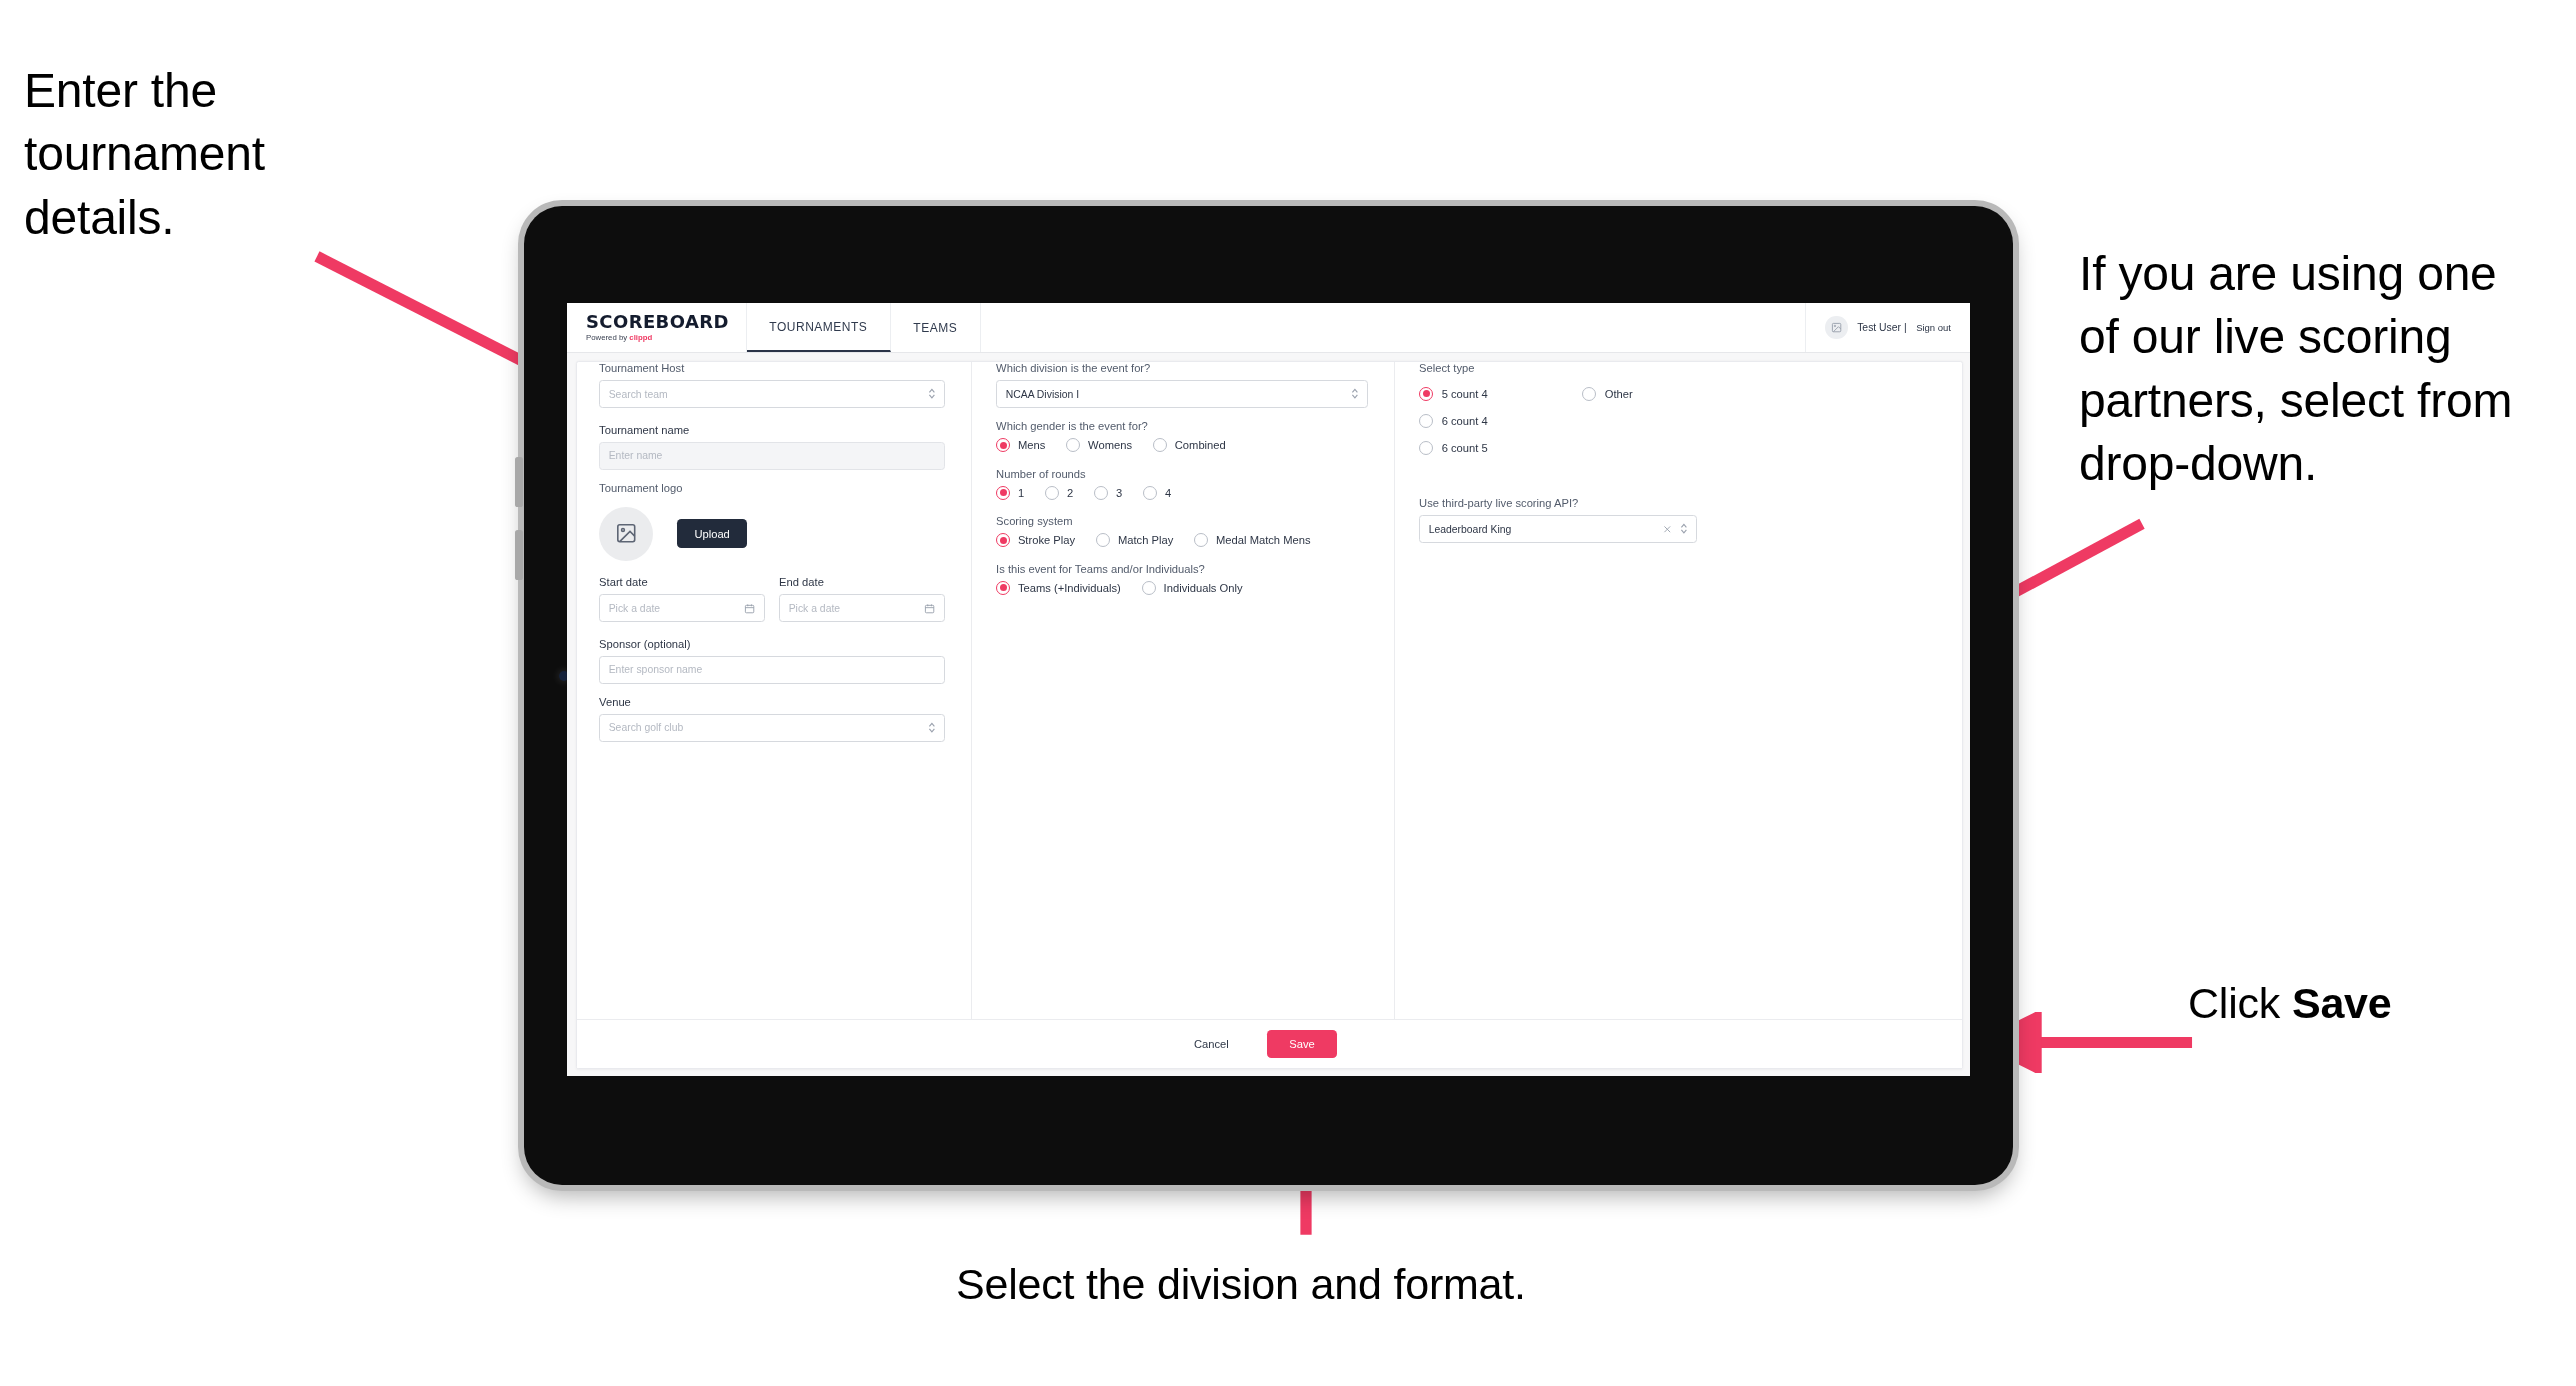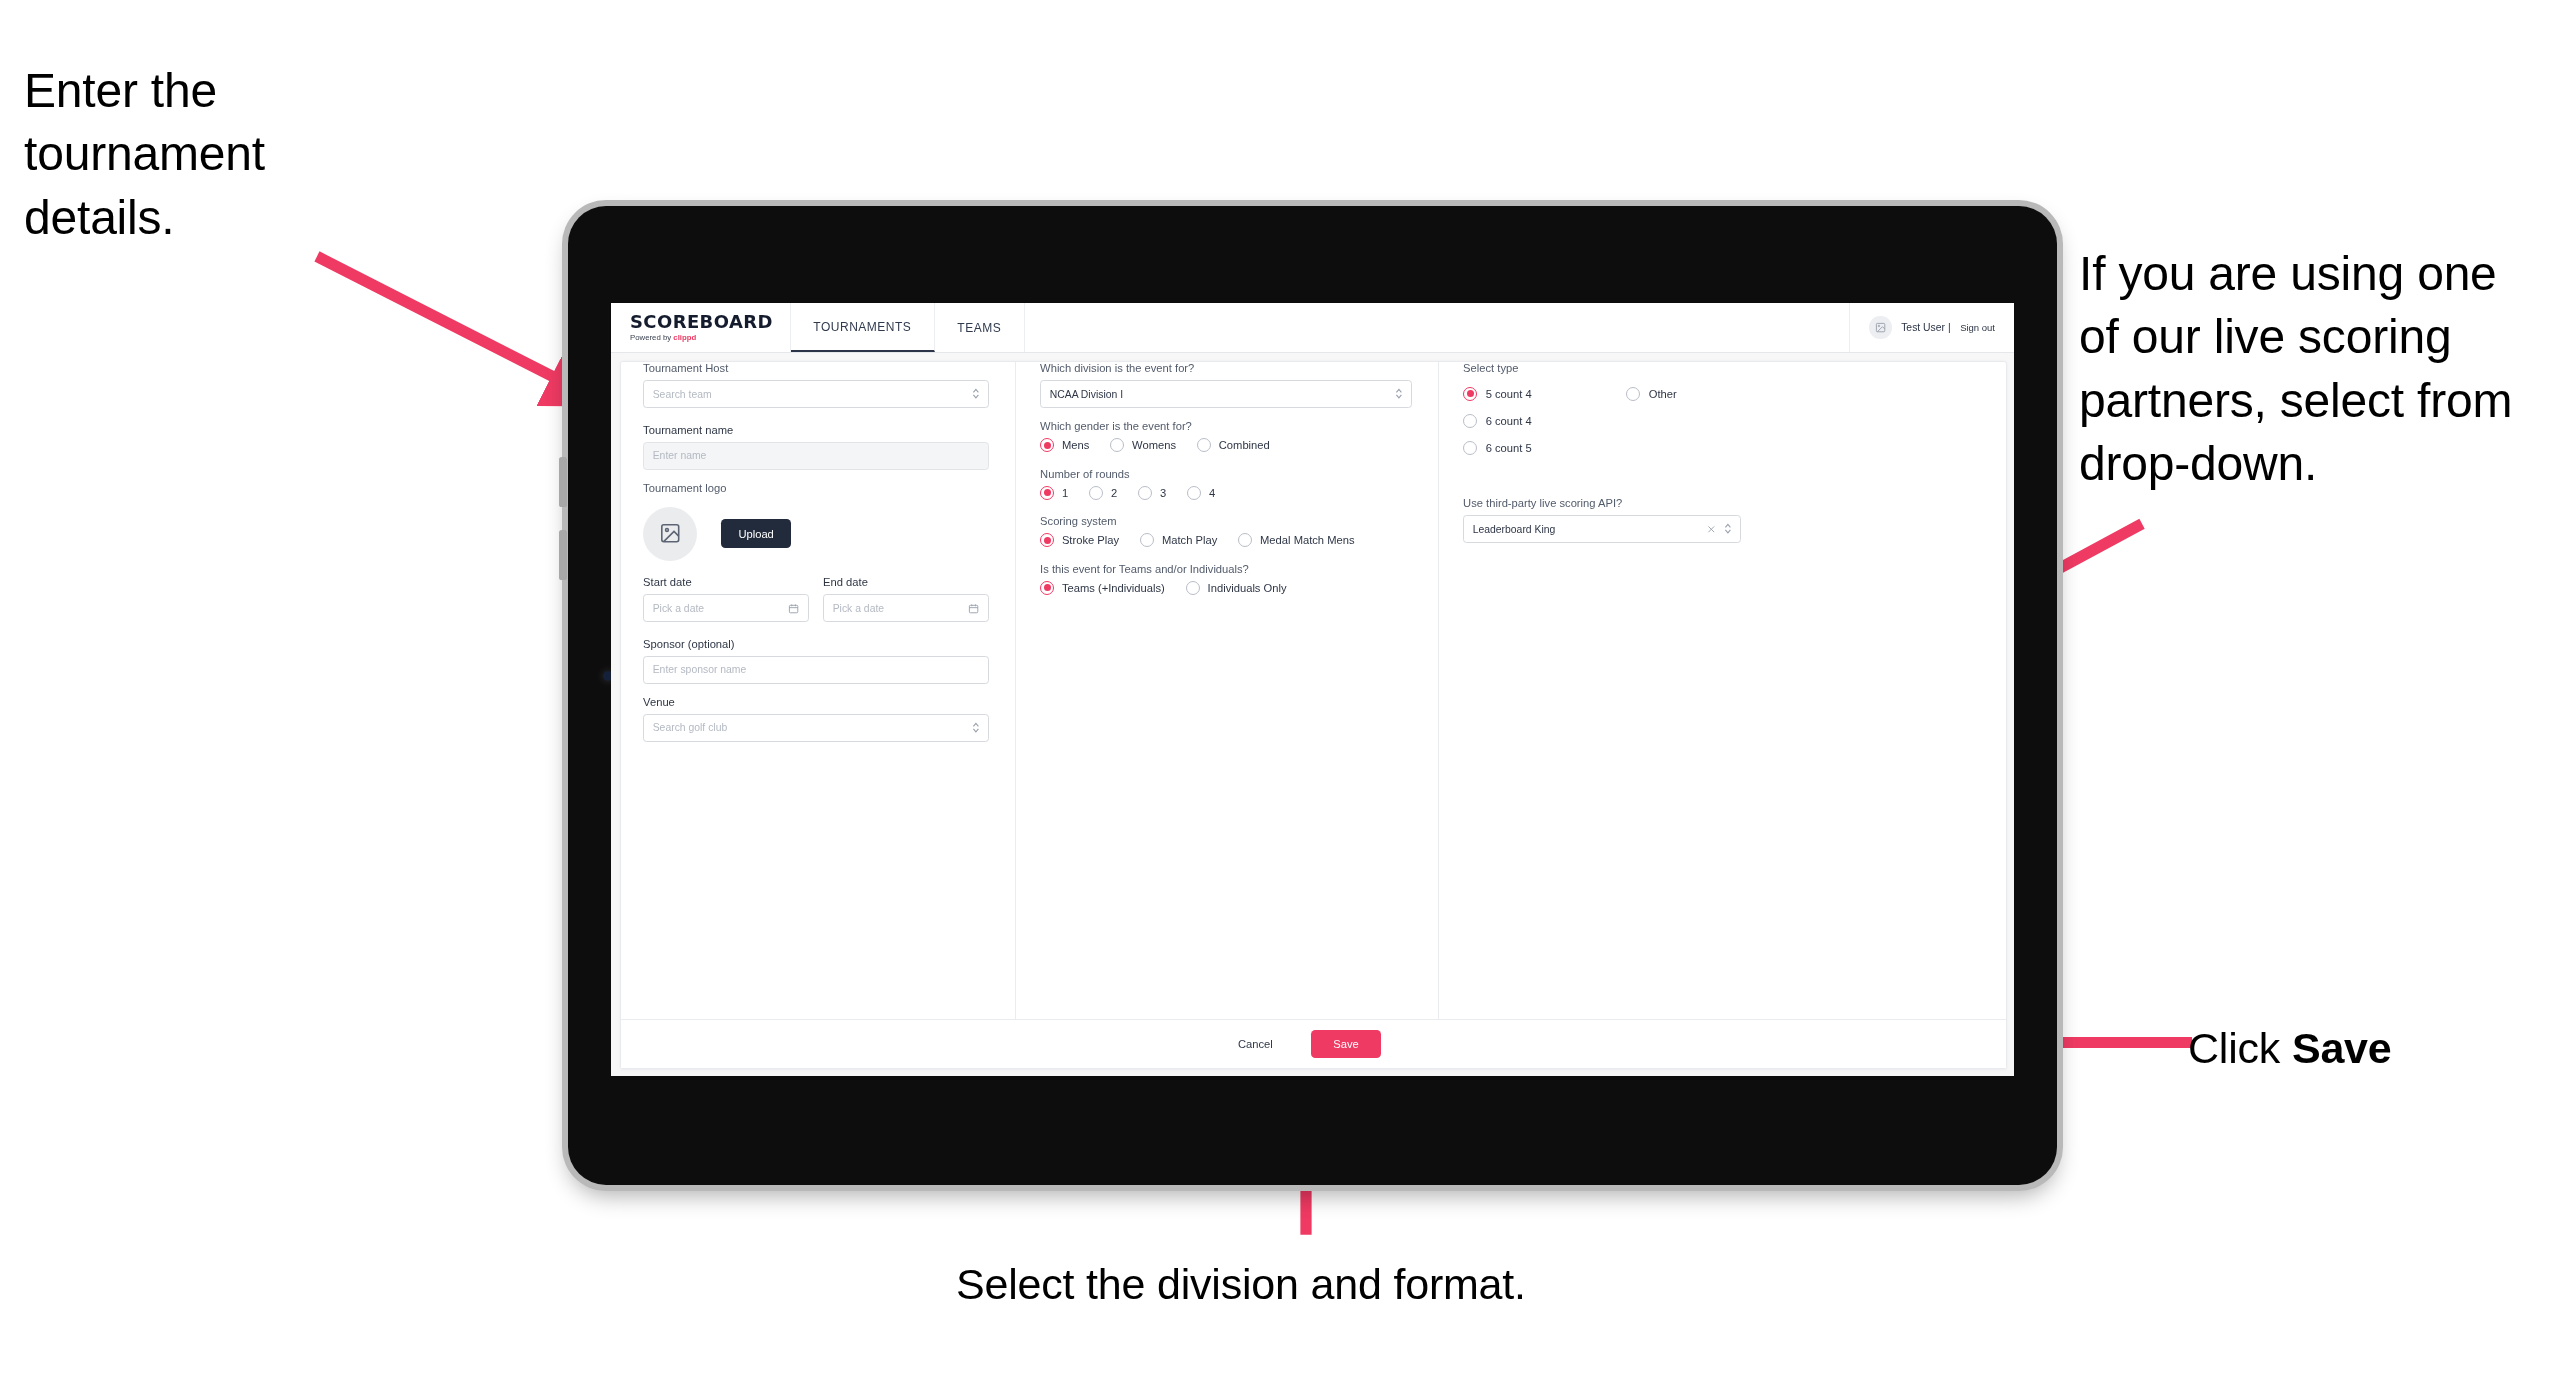--- a/index.html
+++ b/index.html
@@ -7,28 +7,28 @@
     width:2576px;height:1386px;background:#ffffff;
     font-family:"Liberation Sans", sans-serif;
     overflow:hidden;position:relative;
   }
 
   
   .anno{position:absolute;color:#000;font-size:48px;line-height:1.32;letter-spacing:-0.2px;}
   #anno-left{left:24px;top:59px;width:363px;}
   #anno-right{left:2079px;top:242px;width:450px;}
   #anno-bottom{left:956px;top:1256px;width:865px;font-size:43px;}
-  #anno-save{left:2188px;top:1020px;font-size:43px;white-space:nowrap;}
+  #anno-save{left:2188px;top:975px;font-size:43px;white-space:nowrap;}
   #anno-save b{font-weight:bold;}
 
   .arrow{position:absolute;pointer-events:none;}
 
   
   #tablet{
-    position:absolute;left:568px;top:206px;width:1489px;height:979px;
+    position:absolute;left:524px;top:206px;width:1489px;height:979px;
     background:#0d0d0d;border-radius:38px;
     box-shadow:0 0 0 6px #b9b9b9, 0 10.4px 22.5px rgba(0,0,0,.30);
   }
   #tablet-screen{
     position:absolute;left:43px;top:97px;width:1403px;height:773px;
     background:#f7f7f8;overflow:hidden;
     box-shadow:0 0 0 0.9px rgba(0,0,0,.08);
   }
   .tbtn{position:absolute;left:-8.6px;width:7.8px;background:#a8a8a8;border-radius:2.6px;}
   #tbtn1{top:251px;height:50px;}

